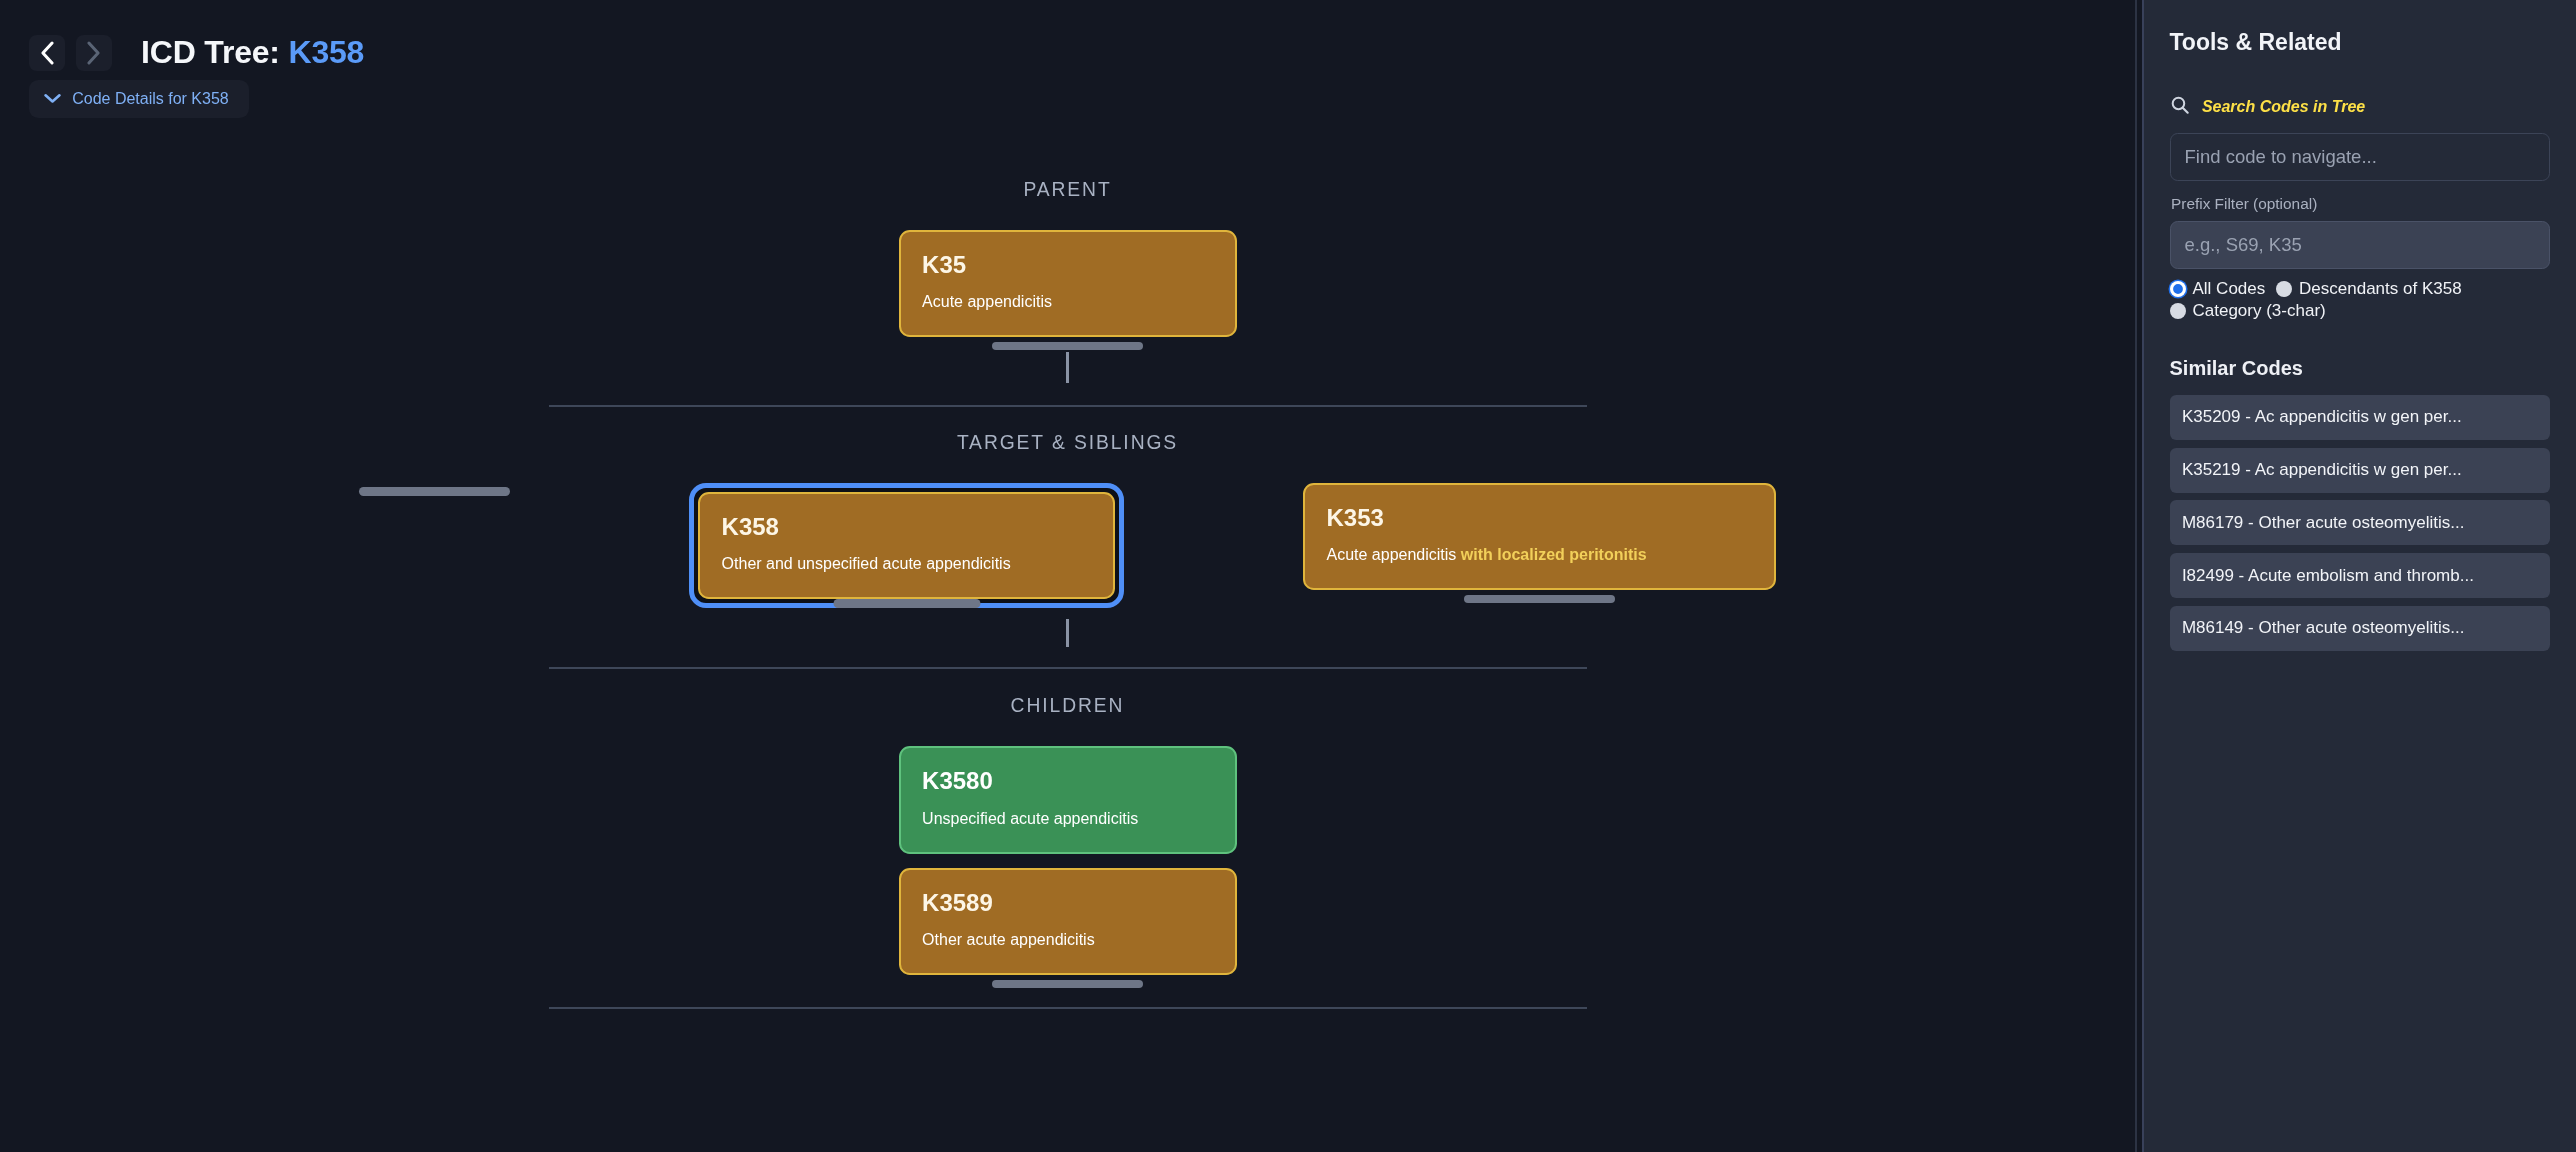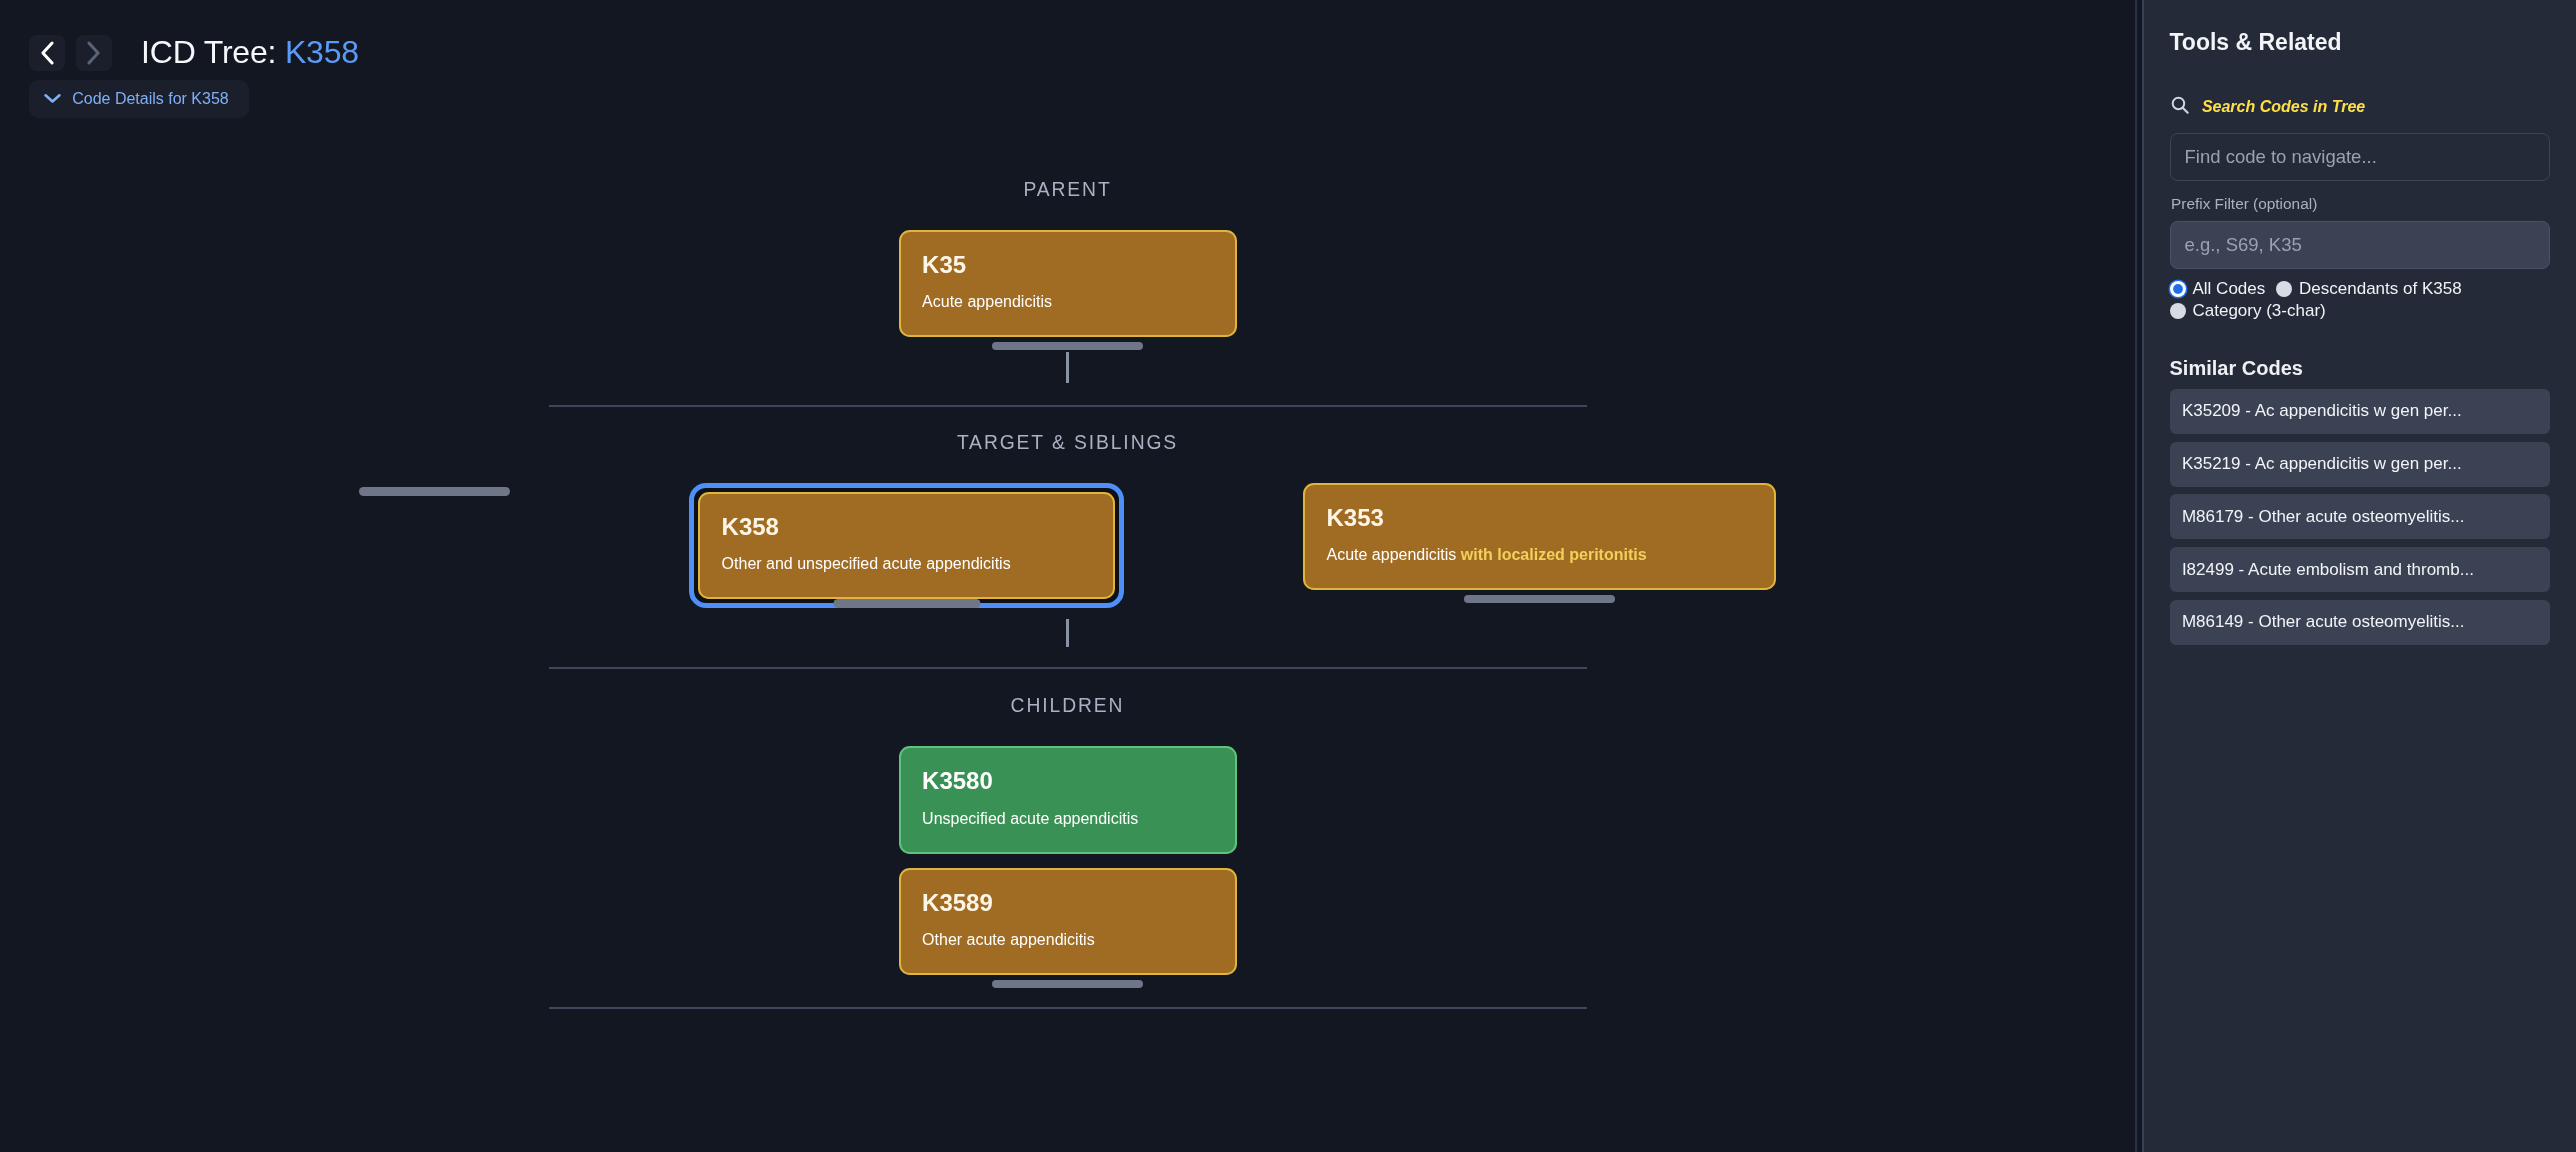--- a/index.html
+++ b/index.html
@@ -24,21 +24,21 @@
   .header { position: absolute; left: 0; top: 0; width: 2135px; }
   .nav-row { display: flex; align-items: center; gap: 10.8px; padding: 34px 0 0 29px; }
   .navbtn {
     width: 36px; height: 36px; border-radius: 7.7px;
     background: #1b1f2b;
     display: flex; align-items: center; justify-content: center;
     border: none; cursor: pointer;
   }
   .navbtn svg { display: block; }
   .page-title {
-    font-size: 32px; font-weight: 400; color: #f5f7fa;
+    font-size: 32px; font-weight: 700; color: #f5f7fa;
     margin-left: 18.5px; letter-spacing: -0.2px; white-space: nowrap;
   }
   .page-title .code { color: #5b9bf8; }
 
   .details-toggle {
     display: inline-flex; align-items: center; gap: 10.8px;
     margin: 9.3px 0 0 29px;
     background: #1b1f2b;
     border-radius: 9.3px;
     padding: 10px 20px 10px 15.4px;
@@ -148,21 +148,21 @@
   }
   .radio-opt { display: inline-flex; align-items: center; gap: 7px; cursor: pointer; }
   .rdot {
     width: 16px; height: 16px; border-radius: 50%;
     background: #d7dbe3; flex: none;
     display: flex; align-items: center; justify-content: center;
   }
   .rdot.sel { background: #1f6feb; box-shadow: inset 0 0 0 3.1px #ffffff, 0 0 0 1.5px #1f6feb; }
   .radio-opt .txt { font-size: 17px; color: #f0f2f6; white-space: nowrap; }
 
-  .sect-title { font-size: 20px; font-weight: 700; color: #eef0f5; margin: 36px 0 9px 0; }
+  .sect-title { font-size: 20px; font-weight: 700; color: #eef0f5; margin: 36px 0 15px 0; }
   .sim-item {
     width: 380px; height: 45px;
     background: #3b4254;
     border-radius: 6.2px;
     display: flex; align-items: center;
     padding: 0 12.4px;
     margin-bottom: 7.7px;
     font-size: 17px; color: #f2f4f8;
     white-space: nowrap; overflow: hidden;
     cursor: pointer;

